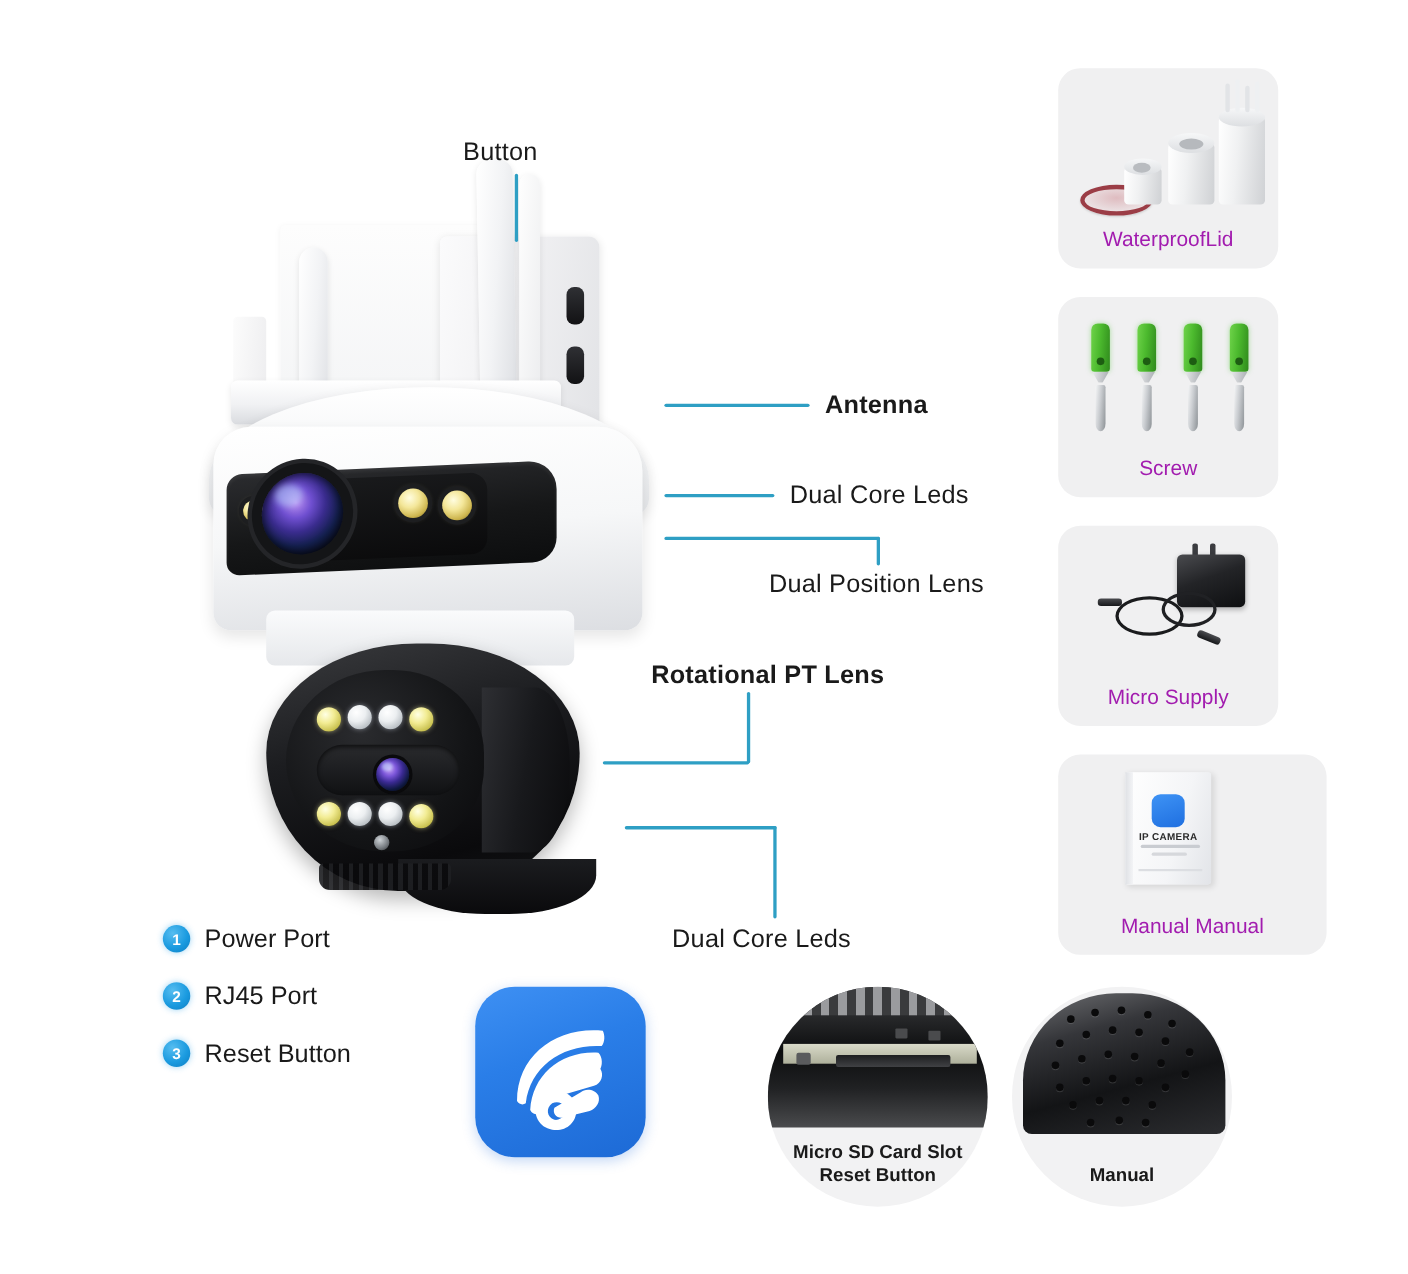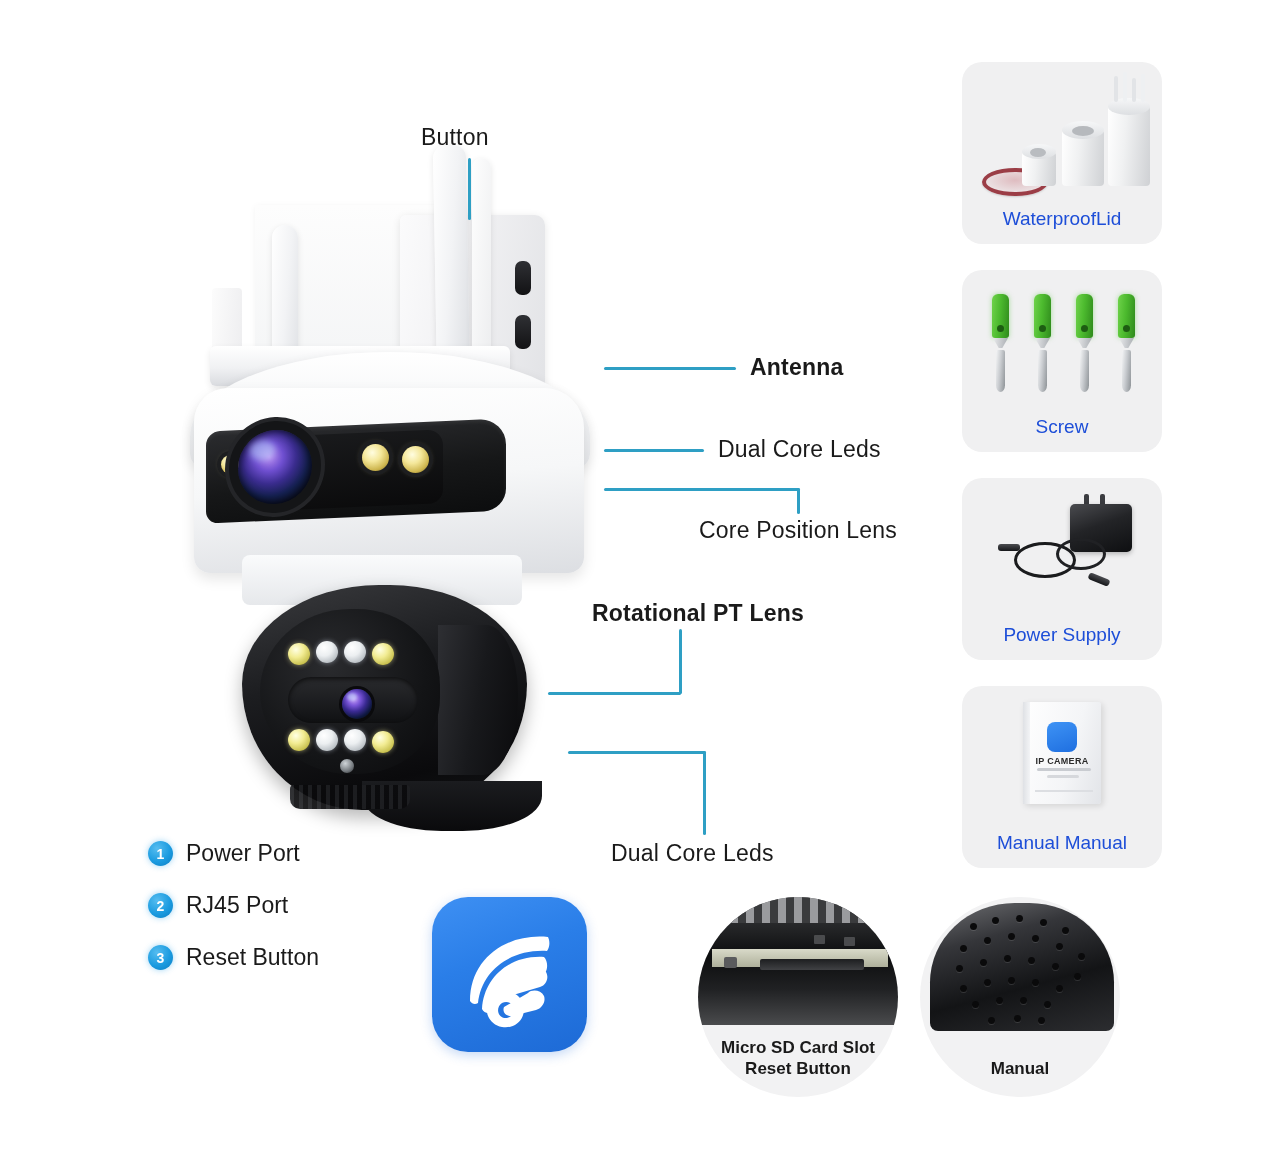--- a/index.html
+++ b/index.html
@@ -181,21 +181,21 @@
     border-radius:0 0 44% 44% / 0 0 70% 70%;
   }
 
   
   .acc-card{
     position:absolute;width:200px;height:182px;
     background:#f0f0f1;border-radius:20px;
   }
   .acc-card .cap{
     position:absolute;left:0;right:0;bottom:14px;text-align:center;
-    font-size:19px;color:#1d4ed8;font-family:"Liberation Sans",sans-serif;
+    font-size:19px;color:#a21caf;font-family:"Liberation Sans",sans-serif;
   }
   .acc-art{position:absolute;left:0;right:0;top:10px;height:120px;}
 
   
   .cyl{position:absolute;background:linear-gradient(95deg,#ffffff 0%,#f0f1f2 40%,#cfd1d4 100%);border-radius:4px;}
   .cyl-top{position:absolute;border-radius:50%;background:linear-gradient(180deg,#f6f7f8,#dddfe2);}
   .oring{
     position:absolute;width:58px;height:20px;border-radius:50%;
     border:4px solid #9b3d46;background:radial-gradient(ellipse at 50% 40%, rgba(190,90,100,.35), rgba(255,255,255,0));
     box-shadow:0 1px 2px rgba(0,0,0,.15);
@@ -381,21 +381,21 @@
 
   <div class="line-h" style="left:548px;top:692px;width:133px;"></div>
   <div class="line-v" style="left:679px;top:629px;height:65px;"></div>
 
   <div class="line-h" style="left:568px;top:751px;width:138px;"></div>
   <div class="line-v" style="left:703px;top:751px;height:84px;"></div>
 
   <div class="lbl" style="left:421px;top:124px;">Button</div>
   <div class="lbl" style="left:750px;top:354px;font-weight:bold;">Antenna</div>
   <div class="lbl" style="left:718px;top:436px;">Dual Core Leds</div>
-  <div class="lbl" style="left:699px;top:517px;">Core Position Lens</div>
+  <div class="lbl" style="left:699px;top:517px;">Dual Position Lens</div>
   <div class="lbl" style="left:592px;top:600px;font-weight:bold;">Rotational PT Lens</div>
   <div class="lbl" style="left:611px;top:840px;">Dual Core Leds</div>
 
   <div class="numlist">
     <div class="numrow">
       <div class="numbadge">1</div>
       <div class="numtext">Power Port</div>
     </div>
     <div class="numrow">
       <div class="numbadge">2</div>
@@ -457,24 +457,24 @@
   <div class="acc-card" style="left:962px;top:478px;">
     <div class="acc-art">
       <div class="psu-prong" style="left:122px;top:6px;"></div>
       <div class="psu-prong" style="left:138px;top:6px;"></div>
       <div class="psu-brick" style="left:108px;top:16px;"></div>
       <div class="psu-cable" style="left:52px;top:54px;width:56px;height:30px;"></div>
       <div class="psu-cable" style="left:94px;top:50px;width:44px;height:26px;border-color:#202124;"></div>
       <div class="psu-plug" style="left:36px;top:56px;"></div>
       <div class="psu-plug" style="left:126px;top:88px;transform:rotate(22deg);"></div>
     </div>
-    <div class="cap">Power Supply</div>
-  </div>
-
-  <div class="acc-card" style="left:962px;top:686px;">
+    <div class="cap">Micro Supply</div>
+  </div>
+
+  <div class="acc-card" style="left:962px;top:686px;padding-left:44px;">
     <div class="acc-art">
       <div class="manual" style="left:61px;top:6px;">
         <div class="spine"></div>
         <div class="appicon"></div>
         <div class="mtitle">IP CAMERA</div>
         <div class="msub"></div>
         <div class="msub2"></div>
         <div class="mline"></div>
       </div>
     </div>

